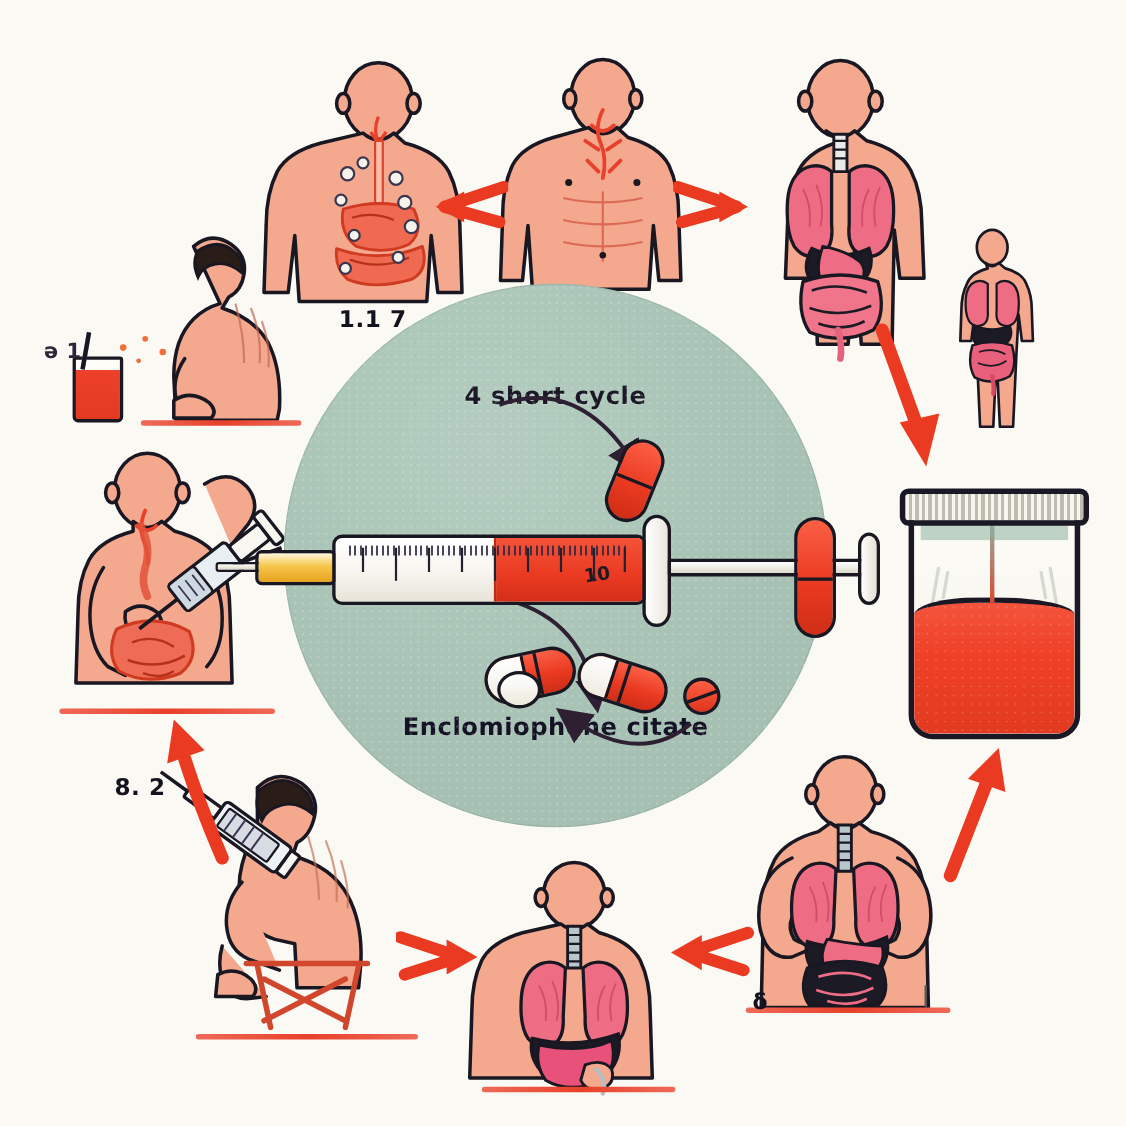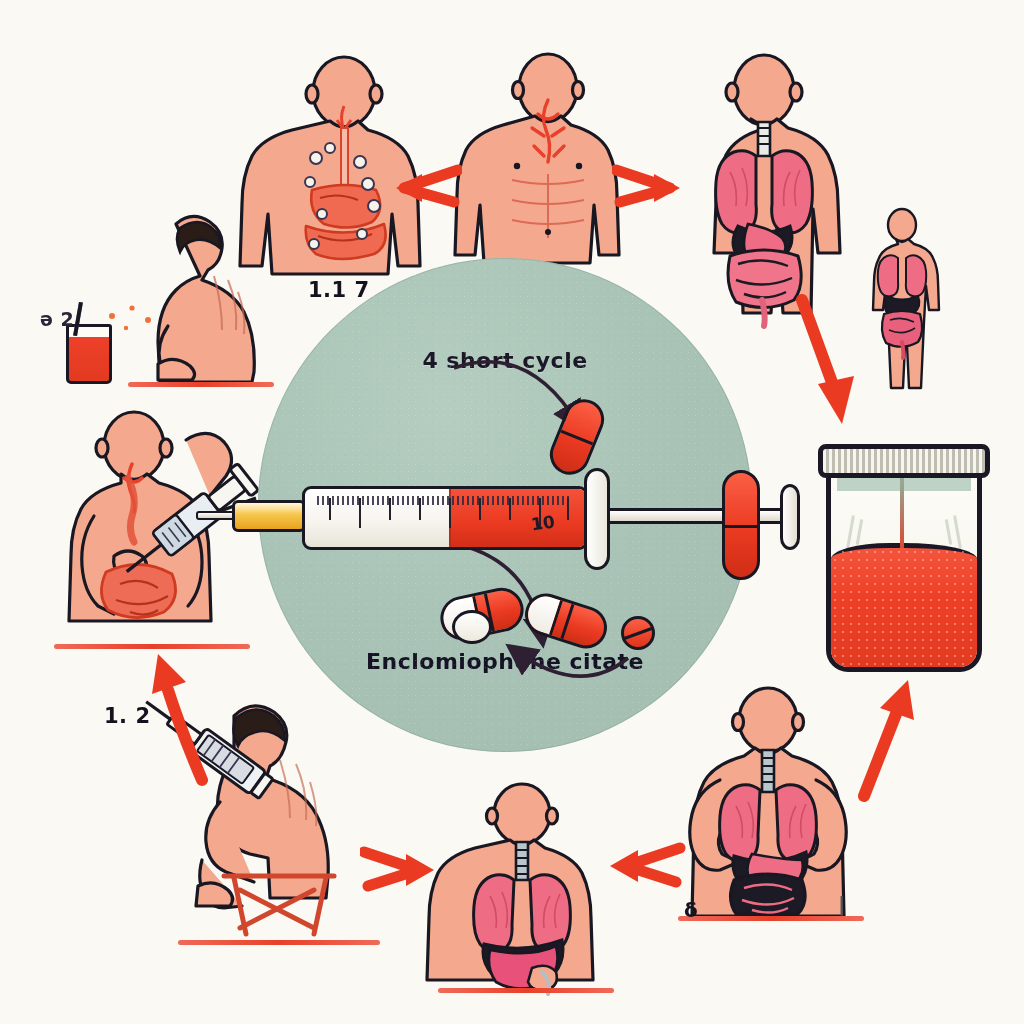--- a/index.html
+++ b/index.html
@@ -567,18 +567,18 @@
     <path d="M4 10 L58 28 L8 44" fill="none" stroke="#ea3a21" stroke-width="11" stroke-linecap="round" stroke-linejoin="round"></path>
     <path d="M74 28 L46 12 L46 44 z" fill="#ea3a21"></path>
   </svg>
 
   <svg class="arrow" style="left:148px;top:648px;" width="80" height="140" viewBox="0 0 80 140">
     <path d="M54 132 q-22 -52 -34 -90" fill="none" stroke="#ea3a21" stroke-width="12" stroke-linecap="round"></path>
     <path d="M10 6 L4 46 L38 34 z" fill="#ea3a21"></path>
   </svg>
 
   <div class="lbl" style="left:308px;top:278px;font-size:21px;">1.1 7</div>
-  <div class="lbl" style="left:40px;top:308px;font-size:19px;color:#2a2638;">ə 2</div>
-  <div class="lbl" style="left:104px;top:704px;font-size:21px;">1. 2</div>
+  <div class="lbl" style="left:40px;top:308px;font-size:19px;color:#2a2638;">ə 1</div>
+  <div class="lbl" style="left:104px;top:704px;font-size:21px;">8. 2</div>
   <div class="lbl" style="left:684px;top:898px;font-size:20px;">δ</div>
   <div class="lbl" style="left:838px;top:892px;font-size:20px;color:#555;">|</div>
 
 </div>
 
 </body></html>

